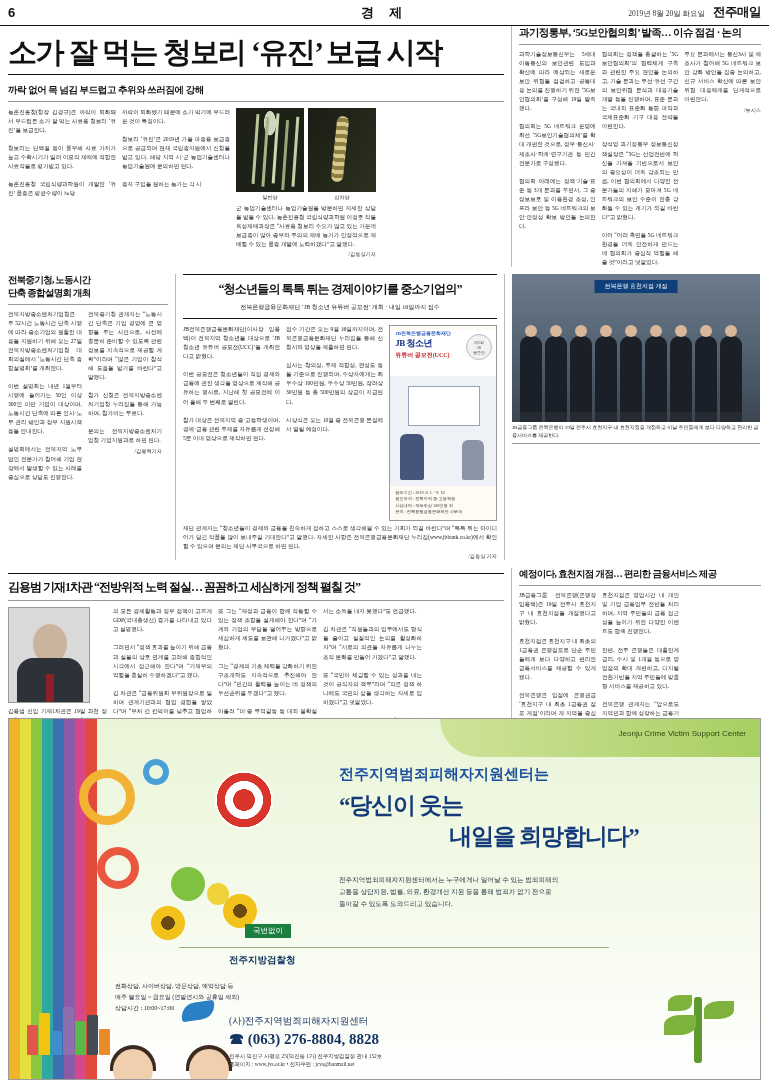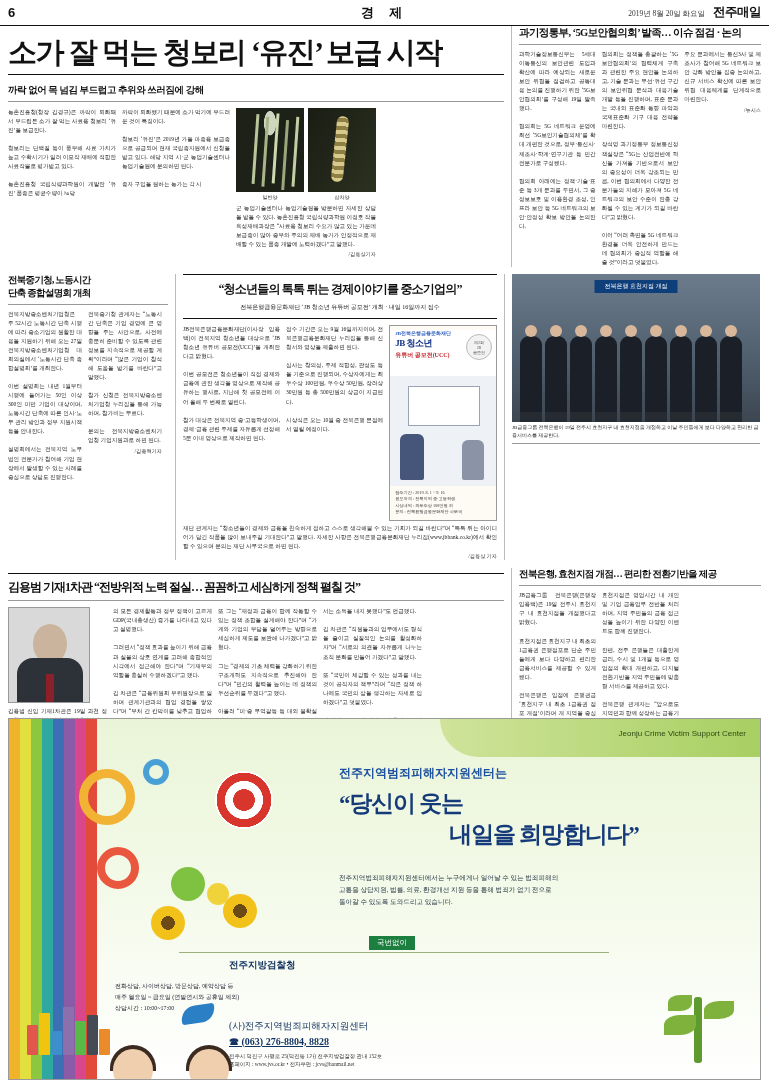--- a/index.html
+++ b/index.html
@@ -215,43 +215,43 @@
     background:radial-gradient(circle,#6b4a16 0 28%, #f2c21a 29% 100%);
   }
   .circles { position:absolute; left:70px; top:40px; width:210px; height:170px; }
   .circles i { position:absolute; border-radius:50%; }
   .target {
     position:absolute; left:206px; top:52px; width:58px; height:58px; border-radius:50%;
     background:
       radial-gradient(circle, #d8352c 0 26%, #ffffff 27% 46%, #d8352c 47% 66%, #ffffff 67% 84%, #d8352c 85% 100%);
   }
   .ad-center { position:absolute; left:330px; top:46px; width:410px; }
-  .ad-center-1 { font-size:12px; color:#1b4fa0; font-weight:bold; font-family:"Liberation Sans", sans-serif; }
+  .ad-center-1 { font-size:15px; color:#1b4fa0; font-weight:bold; font-family:"Liberation Sans", sans-serif; }
   .ad-quote { font-size:23px; font-weight:bold; color:#143a7a; letter-spacing:-1.2px; margin-top:6px; line-height:1.35; }
   .ad-quote .l2 { display:block; text-align:center; }
   .ad-body { margin-top:22px; font-size:6.6px; line-height:1.85; color:#20303f; }
-  .ad-phone-box { position:absolute; left:236px; top:212px; width:170px;text-align:right; }
+  .ad-phone-box { position:absolute; left:236px; top:200px; width:170px; }
   .ad-phone-label {
     background:#1d7f3f; color:#fff; font-size:7.5px; font-family:"Liberation Sans", sans-serif;
     display:inline-block; padding:2px 8px;
   }
   .ad-phone { font-size:25px; font-weight:bold; color:#d3202a; letter-spacing:-1px; margin-top:2px; font-family:"Liberation Sans", sans-serif; }
   .ad-small { position:absolute; left:106px; top:262px; width:210px; font-size:6px; line-height:1.8; color:#223; }
   .ad-foot {
     position:absolute; left:170px; bottom:10px; width:430px;
     border-top:1px solid #9fb07f; padding-top:6px; display:flex; gap:10px; align-items:center;
   }
   .ad-logo-bird { width:40px; height:30px; position:relative; }
   .ad-logo-bird:before{
     content:""; position:absolute; left:2px; top:6px; width:34px; height:18px;
     background:#2b7fc4; border-radius:18px 4px 18px 4px; transform:rotate(-8deg);
   }
   .ad-foot-t1 { font-size:9.5px; font-weight:bold; color:#12325f; }
   .ad-foot-t2 { font-size:9.5px; font-weight:normal; color:#12325f;margin-top:48px; }
-  .ad-foot-t3 { font-size:10px; font-weight:bold; color:#12325f; margin-top:2px;text-decoration:underline; }
+  .ad-foot-t3 { font-size:15px; font-weight:bold; color:#12325f; margin-top:2px; }
   .ad-foot-t4 { font-size:5.4px; color:#333; margin-top:3px; line-height:1.6; }
   .ad-books { position:absolute; left:18px; bottom:24px; width:92px; height:56px; }
   .ad-books i { position:absolute; bottom:0; width:11px; border-radius:1px; }
   .ad-plant { position:absolute; right:26px; bottom:16px; width:70px; height:76px; }
   .ad-plant i { position:absolute; border-radius:50% 0 50% 0; background:#7fb23d; }
 </style>
 </head>
 <body>
 
 <div class="page">
@@ -441,21 +441,21 @@
 
 또 “국민이 체감할 수 있는 성과를 내는 것이 공직자의 책무”라며 “작은 정책 하나에도 국민의 삶을 생각하는 자세로 임하겠다”고 덧붙였다.
 
 김 차관은 1962년 전남 무안 출신으로 서울대 경제학과를 졸업했다.</span>
             <div class="byline">/뉴시스</div>
           </div>
         </div>
       </div>
 
       <div class="b3-right">
-        <div class="b3r-hl">전북은행, 효천지점 개점… 편리한 전환기반을 제공</div>
+        <div class="b3r-hl">예정이다, 효천지점 개점… 편리한 금융서비스 제공</div>
         <hr class="rule-hair">
         <div class="b3r-cols">
           <div class="b3r-col col-body" style="white-space:pre-line">JB금융그룹 전북은행(은행장 임용택)은 19일 전주시 효천지구 내 효천지점을 개점했다고 밝혔다.
 
 효천지점은 효천지구 내 최초의 1금융권 은행점포로 단순 주민들에게 보다 다양하고 편리한 금융서비스를 제공할 수 있게 됐다.
 
 전북은행은 입점에 은행권금 ‘효천지구 내 최초 1금융권 점포 개점’이라며 개 지역을 중심으로 맞춤형 금융 상품과 서비스를 안내할 방침이다.</div>
           <div class="b3r-col col-body">
             <span style="white-space:pre-line">효천지점은 영업시간 내 개인 및 기업 금융업무 전반을 처리하며, 지역 주민들의 금융 접근성을 높이기 위한 다양한 이벤트도 함께 진행한다.
 

